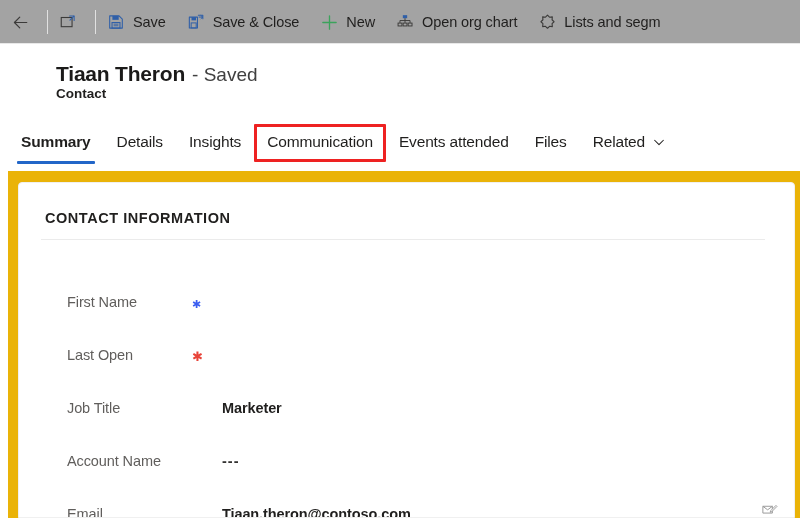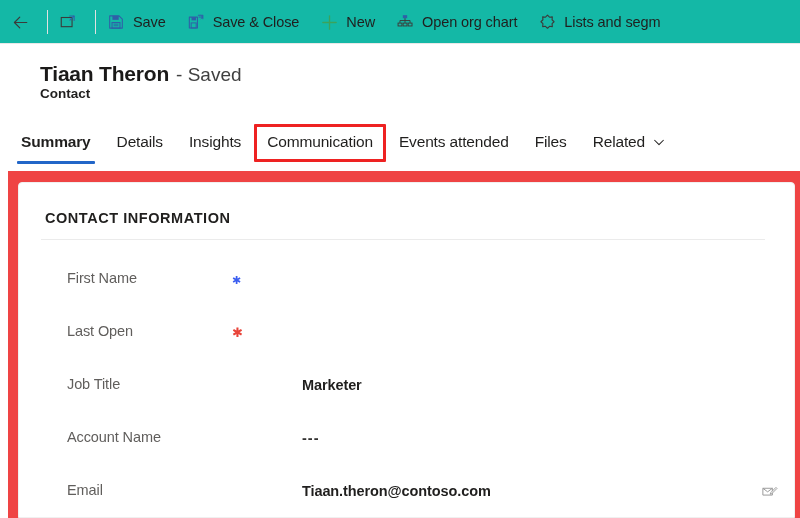--- a/index.html
+++ b/index.html
@@ -18,21 +18,21 @@
     height: 518px;
     background: #ffffff;
   }
 
   
   .command-bar {
     position: absolute;
     top: 0; left: 0;
     width: 800px;
     height: 44px;
-    background: #14b8a6;
+    background: #a3a3a3;
     display: flex;
     align-items: center;
     white-space: nowrap;
     overflow: hidden;
     text-align: center;
   }
   .command-bar::after {
     content: "";
     position: absolute;
     left: 0; right: 0; bottom: 0;
@@ -87,21 +87,21 @@
     display: flex;
     align-items: center;
     justify-content: center;
     font-size: 16px;
     font-weight: 600;
     letter-spacing: 0.5px;
     flex: 0 0 auto;
   }
 
   .record-titles {
-    margin-left: 18px;
+    margin-left: 34px;
     display: flex;
     flex-direction: column;
     justify-content: center;
     gap: 0;
   }
   .record-title-row {
     display: flex;
     align-items: baseline;
     gap: 7px;
   }
@@ -178,21 +178,21 @@
     pointer-events: none;
   }
 
   
   .form-surface {
     position: absolute;
     top: 171px;
     left: 8px;
     width: 792px;
     height: 347px;
-    background: #ef4444;
+    background: #eab308;
   }
 
   .form-card {
     position: absolute;
     top: 11px;
     left: 10px;
     width: 777px;
     height: 336px;
     background: #ffffff;
     border: 1px solid #f0f0f0;
@@ -224,23 +224,22 @@
     position: absolute;
     top: 74px;
     left: 0;
     width: 777px;
   }
 
   .field-row {
     position: relative;
     height: 53px;
     display: flex;
-    align-items: flex-start;
+    align-items: flex-end;
     padding-top: 13px;
-    gap: 40px;
   }
 
   .field-label {
     width: 173px;
     padding-left: 48px;
     font-size: 14.5px;
     color: #605e5c;
     letter-spacing: -0.1px;
     flex: 0 0 auto;
   }

